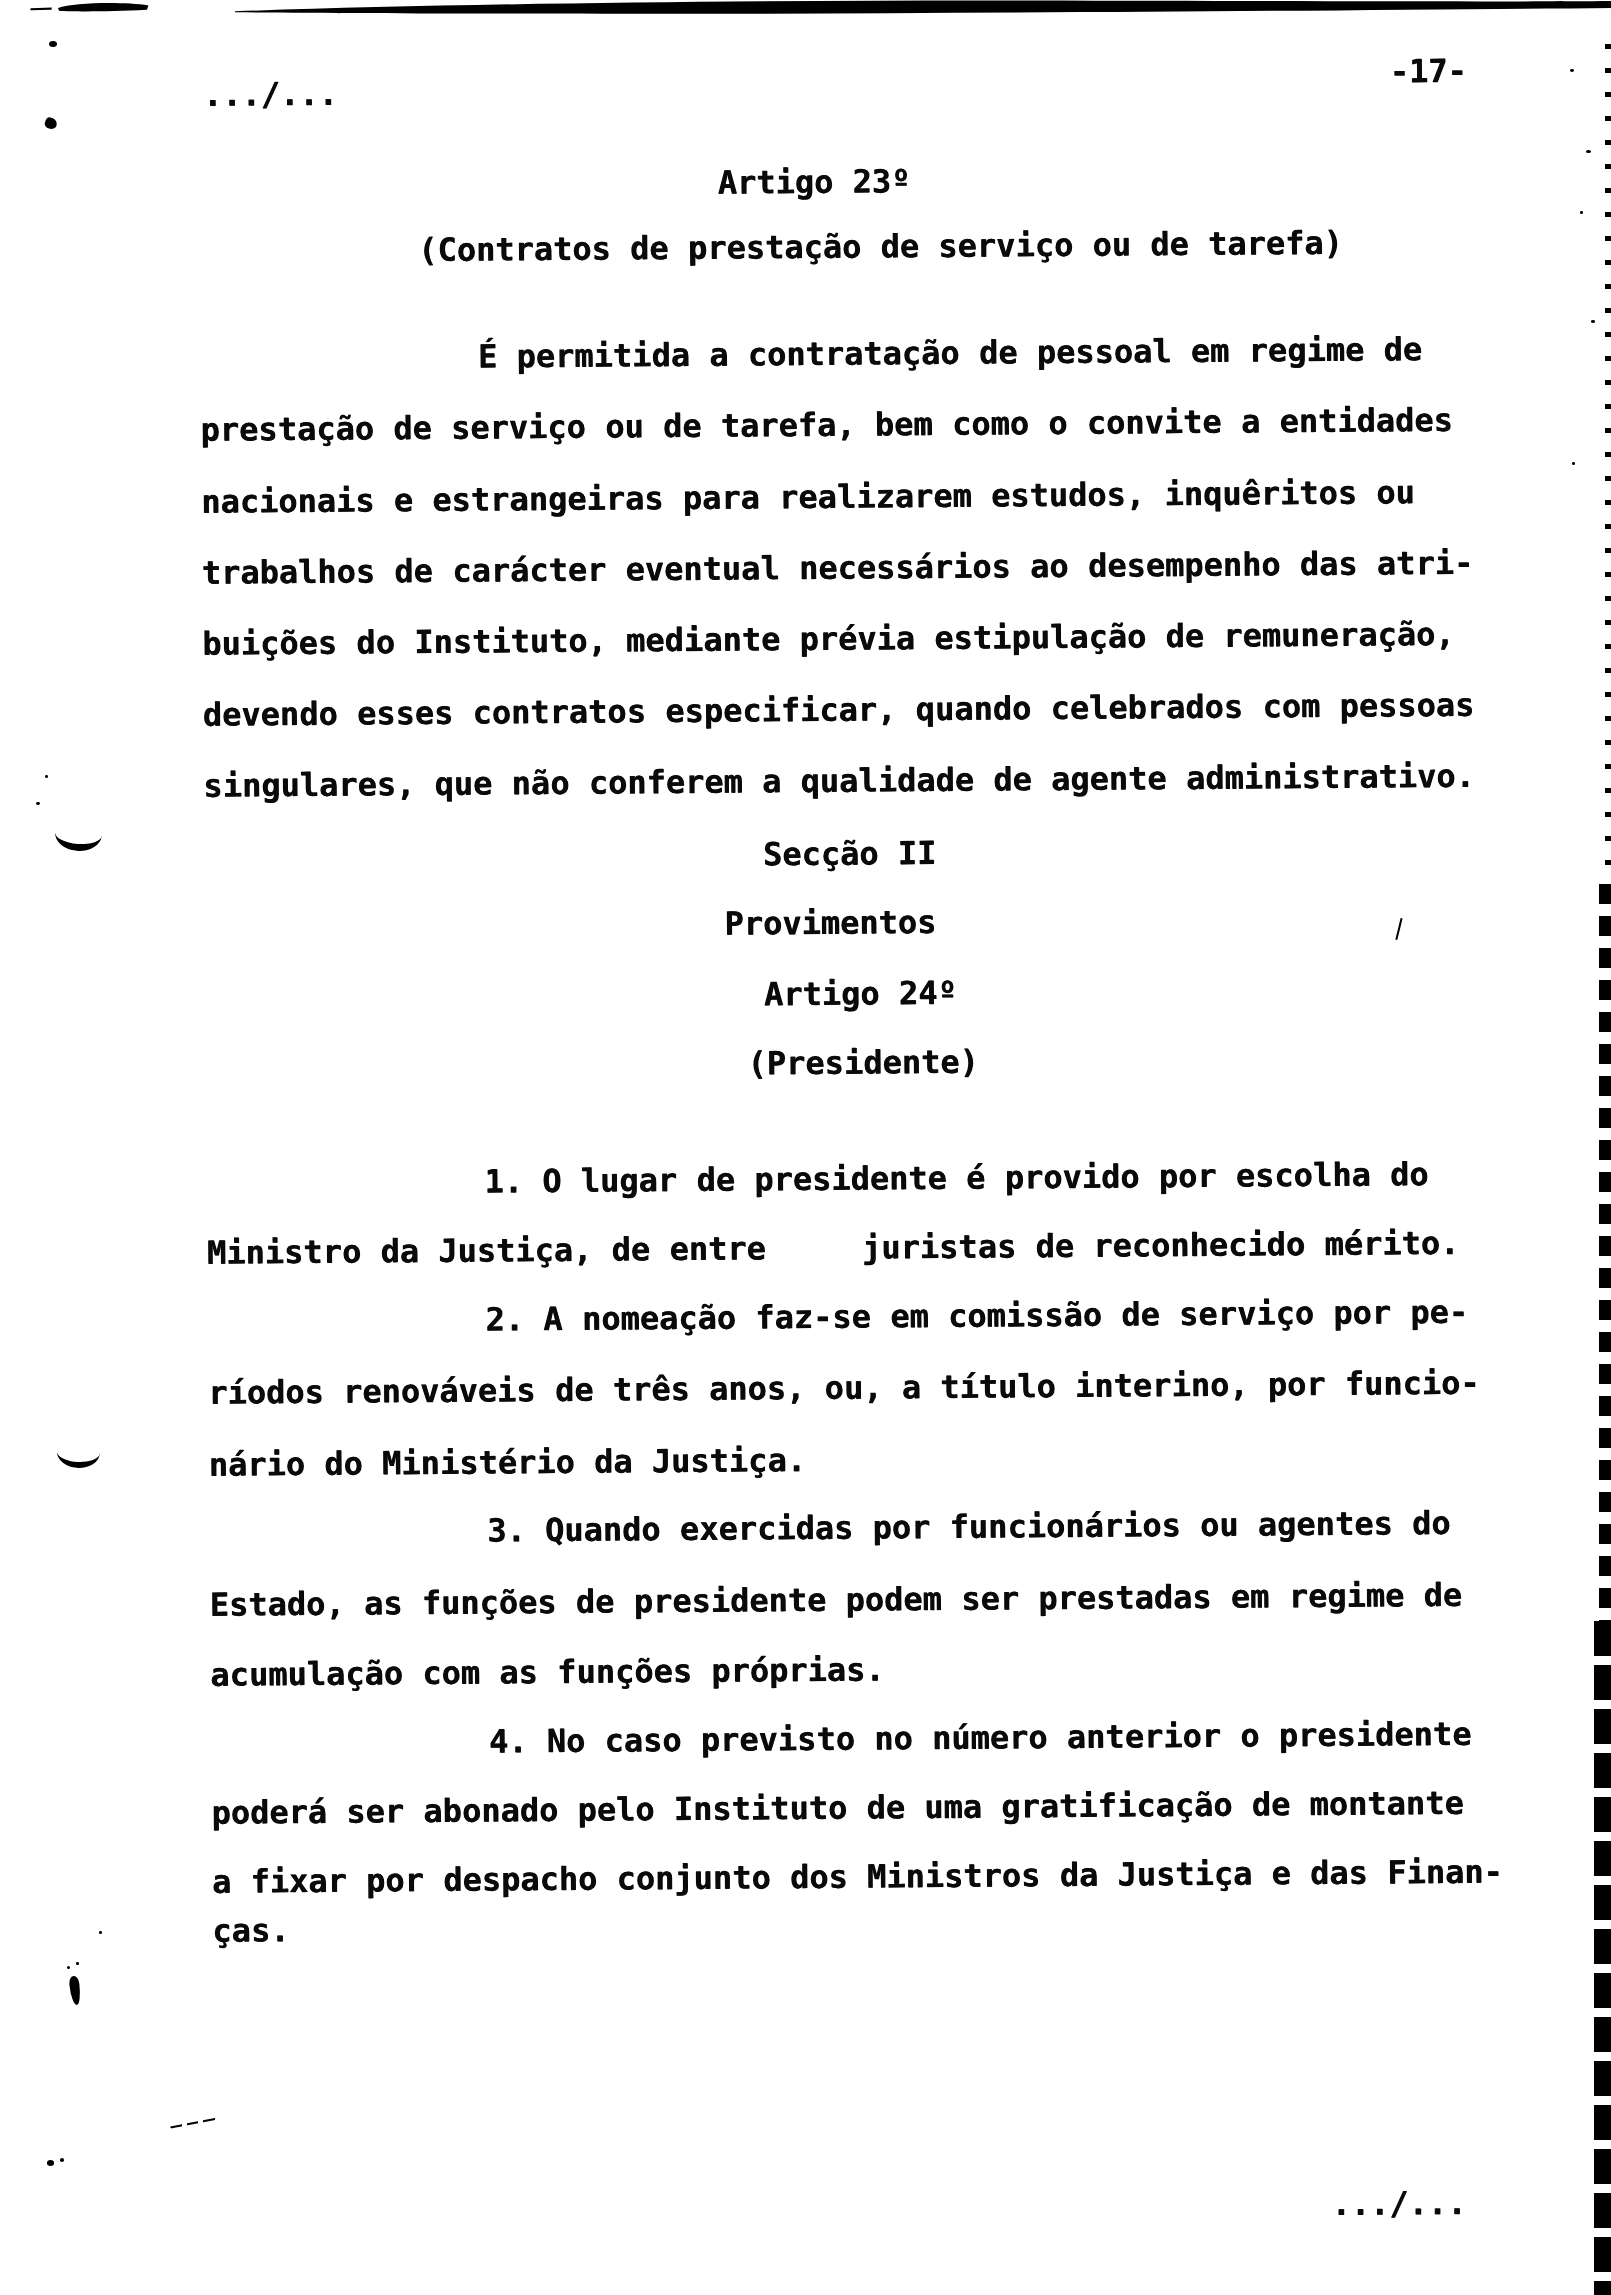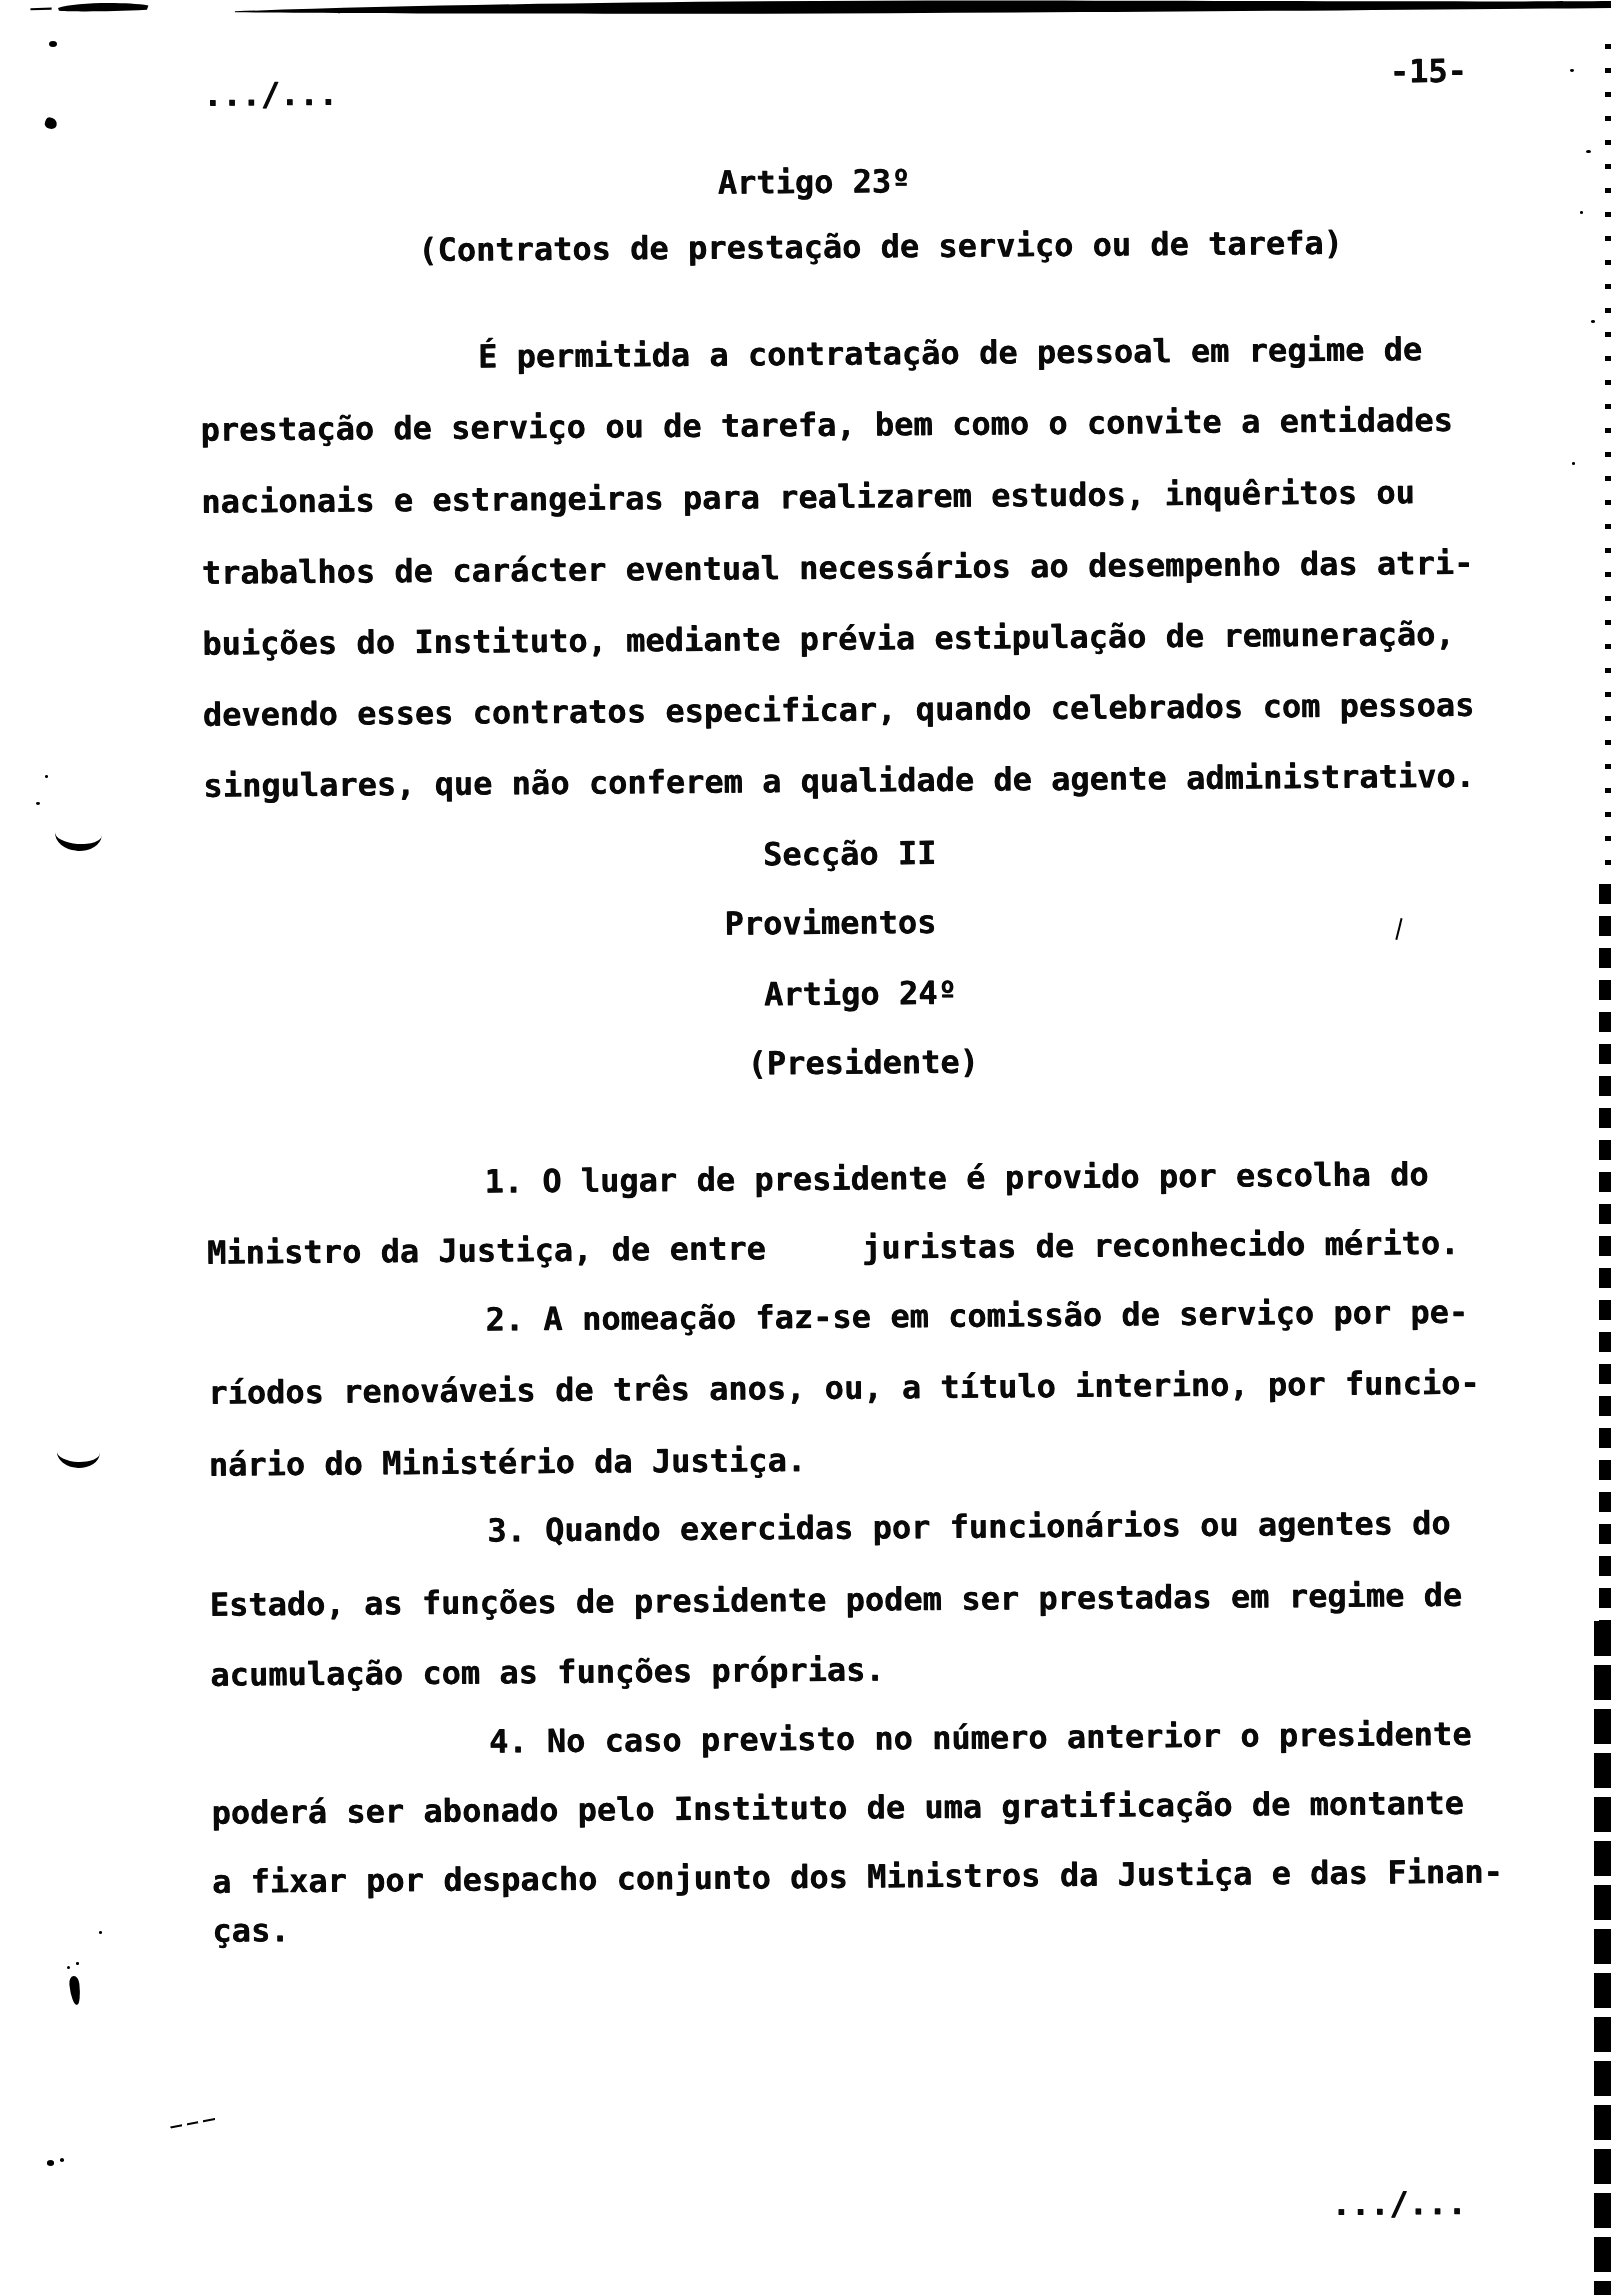--- a/index.html
+++ b/index.html
@@ -50,21 +50,21 @@
     background:transparent;
   }
   .dot{position:absolute;background:#000;border-radius:50%;}
 </style>
 </head>
 <body>
 
 <div id="sheet">
 
   <div class="line" style="left:211px;top:74px;">.../...</div>
-  <div class="line" style="left:1398px;top:60px;">-15-</div>
+  <div class="line" style="left:1398px;top:60px;">-17-</div>
 
   <div class="line" style="left:725px;top:166px;">Artigo 23º</div>
   <div class="line" style="left:425px;top:231px;">(Contratos de prestação de serviço ou de tarefa)</div>
 
   <div class="line" style="left:484px;top:338px;">É permitida a contratação de pessoal em regime de</div>
   <div class="line" style="left:206px;top:409px;">prestação de serviço ou de tarefa, bem como o convite a entidades</div>
   <div class="line" style="left:206px;top:481px;">nacionais e estrangeiras para realizarem estudos, inquêritos ou</div>
   <div class="line" style="left:206px;top:552px;">trabalhos de carácter eventual necessários ao desempenho das atri-</div>
   <div class="line" style="left:206px;top:623px;">buições do Instituto, mediante prévia estipulação de remuneração,</div>
   <div class="line" style="left:206px;top:694px;">devendo esses contratos especificar, quando celebrados com pessoas</div>

